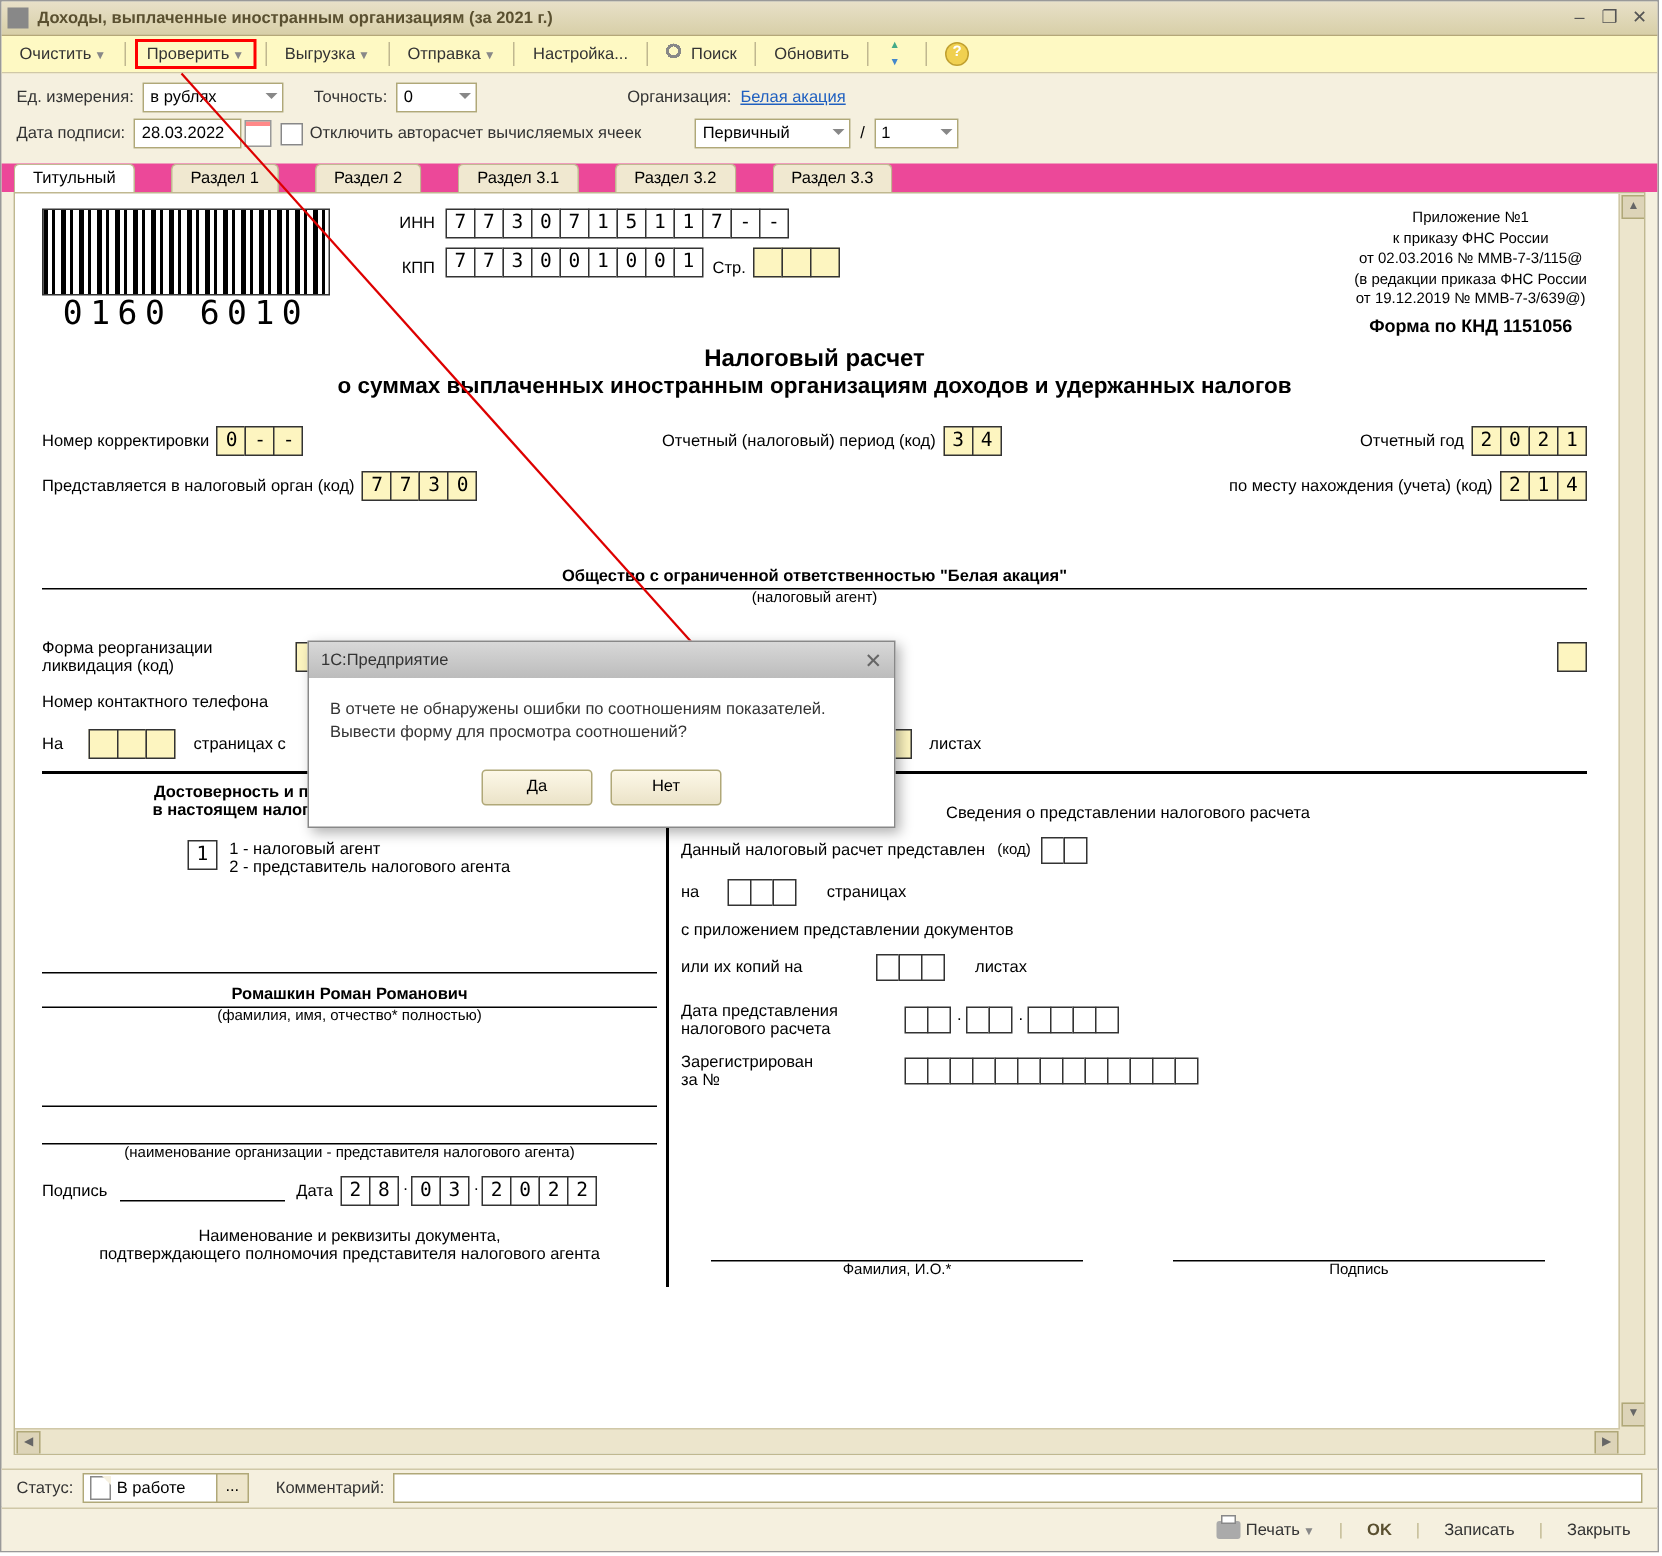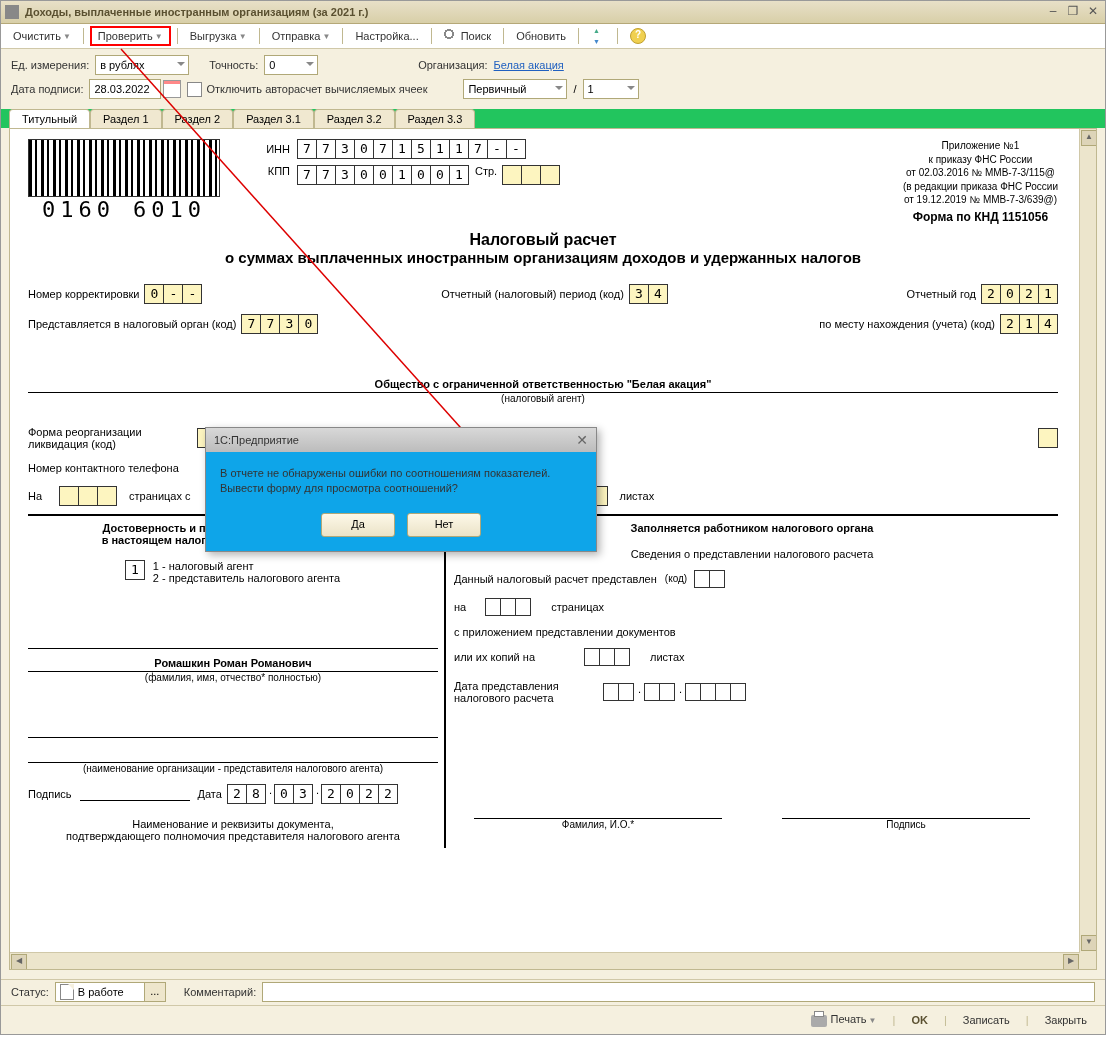--- a/index.html
+++ b/index.html
@@ -1,38 +1,38 @@
 <!DOCTYPE html>
 <html><head>
 <meta charset="utf-8">
 <style>
 html,body{margin:0;padding:0;font-family:Arial,sans-serif;font-size:11px;background:#fff}
 .window{border:1px solid #999;width:1106px;height:1035px;position:relative;background:#f5f0df;box-sizing:border-box;overflow:hidden}
 .titlebar{background:linear-gradient(#e8e0c8,#d8cfa8);height:22px;display:flex;align-items:center;padding:0 4px;border-bottom:1px solid #b5a878}
 .titlebar .ticon{width:14px;height:14px;background:#888;margin-right:6px;display:inline-block}
 .titlebar .ttitle{color:#5a5030;font-weight:bold;flex:1}
 .titlebar .wbtn{width:16px;height:16px;margin-left:4px;color:#555;text-align:center;cursor:pointer;font-size:12px;line-height:14px}
-.toolbar{height:24px;background:#ffffff;display:flex;align-items:center;padding:0 6px;border-bottom:1px solid #d0c8a8}
+.toolbar{height:24px;background:#fef9c3;display:flex;align-items:center;padding:0 6px;border-bottom:1px solid #d0c8a8}
 .tb-item{padding:2px 6px;color:#333;cursor:pointer;display:flex;align-items:center}
 .tb-item.hl{border:2px solid red}
 .tb-sep{width:1px;height:16px;background:#c0b890;margin:0 6px}
 .tb-drop{margin-left:2px;color:#888;font-size:8px}
 .tb-icon{width:14px;height:14px;display:inline-block;margin-right:3px}
 .ic-search{background:radial-gradient(circle at 5px 5px,transparent 3px,#888 3px,#888 5px,transparent 5px)}
 .ic-help{border-radius:50%;background:#f0d050;border:1px solid #c0a030;color:#fff;text-align:center;font-weight:bold;line-height:12px;font-size:10px}
 .params{padding:6px 10px;background:#f5f0df;font-size:11px}
 .params .row{display:flex;align-items:center;margin-bottom:4px}
 .plabel{color:#333;margin-right:6px}
 .sel{background:#fff;border:1px solid #b0a878;height:18px;padding:0 18px 0 4px;position:relative;display:inline-flex;align-items:center}
 .sel::after{content:"";position:absolute;right:3px;top:6px;border:4px solid transparent;border-top-color:#888}
 .txt-in{background:#fff;border:1px solid #b0a878;height:18px;padding:0 4px;display:inline-flex;align-items:center}
 .link{color:#2060c0;text-decoration:underline;cursor:pointer}
 .chk{width:13px;height:13px;border:1px solid #888;background:#fff;display:inline-block;margin-right:4px;vertical-align:middle}
 .cal-ic{width:16px;height:16px;background:#fff;border:1px solid #999;display:inline-block;margin-left:2px;vertical-align:middle;background:linear-gradient(#f88 20%,#fff 20%)}
-.tabs{display:flex;padding:0 8px;background:#22c55e;gap:0}
+.tabs{display:flex;padding:0 8px;background:#ec4899;gap:24px}
 .tab{padding:3px 12px;background:#f0e8d0;border:1px solid #c0b890;border-bottom:none;border-radius:4px 4px 0 0;cursor:pointer}
 .tab.active{background:#fff}
 .form-area{background:#fff;border:1px solid #c0b890;margin:0 8px;height:840px;position:relative;overflow:hidden}
 .form-inner{padding:10px 18px;width:1030px}
 .scroll-v{position:absolute;right:0;top:0;width:16px;height:100%;background:#ece5cc;border-left:1px solid #d0c8a8}
 .scroll-h{position:absolute;left:0;bottom:0;height:16px;width:calc(100% - 16px);background:#ece5cc;border-top:1px solid #d0c8a8}
 .sb-arrow{width:14px;height:14px;background:#ddd4b8;border:1px solid #b0a878;margin:1px;font-size:8px;text-align:center;line-height:12px;color:#666}
 .barcode{display:inline-block}
 .barcode .bars{width:190px;height:56px;background:repeating-linear-gradient(90deg,#000 0 3px,#fff 3px 6px,#000 6px 8px,#fff 8px 12px);border:1px solid #333}
 .barcode .bcnum{font-family:monospace;font-size:22px;letter-spacing:5px;text-align:center}
@@ -42,21 +42,21 @@
 .cell.sm{width:14px;height:16px;font-size:11px;line-height:16px}
 .h1{font-size:16px;font-weight:bold;text-align:center}
 .h2{font-size:15px;font-weight:bold;text-align:center}
 .small{font-size:10px}
 .center{text-align:center}
 .line{border-bottom:1px solid #000;height:14px}
 .sec-split{display:flex;border-top:2px solid #000;margin-top:8px}
 .sec-left{width:410px;padding:6px 6px 6px 0}
 .sec-right{flex:1;border-left:2px solid #000;padding:6px 8px}
 .blk{width:24px;height:22px;background:#000;display:inline-block;vertical-align:middle}
-.dialog{position:absolute;left:204px;top:426px;width:390px;background:#0ea5e9;border:1px solid #888;box-shadow:3px 3px 8px rgba(0,0,0,0.3);z-index:10}
+.dialog{position:absolute;left:204px;top:426px;width:390px;background:#ffffff;border:1px solid #888;box-shadow:3px 3px 8px rgba(0,0,0,0.3);z-index:10}
 .dlg-title{background:linear-gradient(#d8d8d8,#bcbcbc);padding:4px 8px;font-size:11px;color:#333;display:flex;align-items:center}
 .dlg-title .dclose{margin-left:auto;cursor:pointer;color:#666;font-size:14px}
 .dlg-body{padding:14px 14px 8px;font-size:11px;color:#333;line-height:1.4}
 .dlg-btns{display:flex;justify-content:center;gap:12px;padding:8px 0 14px}
 .dlg-btn{width:72px;height:22px;background:linear-gradient(#fdf8e8,#ebe3c8);border:1px solid #b0a878;border-radius:3px;cursor:pointer;text-align:center;line-height:20px}
 .status{position:absolute;left:0;bottom:30px;right:0;height:24px;background:#f5f0df;display:flex;align-items:center;padding:0 10px;border-top:1px solid #d0c8a8}
 .st-field{background:#fff;border:1px solid #b0a878;height:18px;padding:0 4px;display:inline-flex;align-items:center}
 .st-btn{width:20px;height:18px;background:#eee6cc;border:1px solid #b0a878;text-align:center;line-height:16px;margin-left:-1px;cursor:pointer}
 .footer{position:absolute;left:0;bottom:0;right:0;height:28px;background:#f5f0df;display:flex;align-items:center;justify-content:flex-end;padding:0 10px;border-top:1px solid #d0c8a8;gap:8px}
 .fbtn{padding:3px 8px;color:#333;cursor:pointer}
@@ -189,21 +189,21 @@
                 <span class="cell">7</span>
                 <span class="cell">1</span>
                 <span class="cell">5</span>
                 <span class="cell">1</span>
                 <span class="cell">1</span>
                 <span class="cell">7</span>
                 <span class="cell">-</span>
                 <span class="cell">-</span>
               </span>
           </div>
-          <div style="display:flex;align-items:flex-start">
+          <div style="display:flex;align-items:flex-end">
             <span style="width:40px;text-align:right;margin-right:8px">КПП</span>
             <span class="cells" id="kpp-cells">
                 <span class="cell">7</span>
                 <span class="cell">7</span>
                 <span class="cell">3</span>
                 <span class="cell">0</span>
                 <span class="cell">0</span>
                 <span class="cell">1</span>
                 <span class="cell">0</span>
                 <span class="cell">0</span>
@@ -362,21 +362,20 @@
                 <span class="cell">0</span>
                 <span class="cell">2</span>
                 <span class="cell">2</span>
               </span>
           </div>
           <div class="center" style="margin-top:14px;white-space:pre-line">Наименование и реквизиты документа,
 подтверждающего полномочия представителя налогового агента</div>
         </div>
 
         <div class="sec-right">
-          <div class="center" style="font-weight:bold">Заполняется работником налогового органа</div>
           <div class="center" style="margin-top:14px">Сведения о представлении налогового расчета</div>
           <div style="display:flex;align-items:center;margin-top:10px">
             <span>Данный налоговый расчет представлен</span>
             <span style="margin:0 8px" class="small">(код)</span>
             <span class="cells">
                 <span class="cell sm"></span>
                 <span class="cell sm"></span>
               </span>
           </div>
           <div style="display:flex;align-items:center;margin-top:10px">
@@ -405,20 +404,39 @@
           <div style="display:flex;align-items:center;margin-top:14px">
             <span style="white-space:pre-line;width:150px">Дата представления
 налогового расчета</span>
             <span class="cells">
                 <span class="cell sm"></span>
                 <span class="cell sm"></span>
                 <span style="padding:0 4px">.</span>
                 <span class="cell sm"></span>
                 <span class="cell sm"></span>
                 <span style="padding:0 4px">.</span>
+                <span class="cell sm"></span>
+                <span class="cell sm"></span>
+                <span class="cell sm"></span>
+                <span class="cell sm"></span>
+              </span>
+          </div>
+          <div style="display:flex;align-items:center;margin-top:10px">
+            <span style="white-space:pre-line;width:150px">Зарегистрирован
+за №</span>
+            <span class="cells" id="regcells">
+                <span class="cell sm"></span>
+                <span class="cell sm"></span>
+                <span class="cell sm"></span>
+                <span class="cell sm"></span>
+                <span class="cell sm"></span>
+                <span class="cell sm"></span>
+                <span class="cell sm"></span>
+                <span class="cell sm"></span>
+                <span class="cell sm"></span>
                 <span class="cell sm"></span>
                 <span class="cell sm"></span>
                 <span class="cell sm"></span>
                 <span class="cell sm"></span>
               </span>
           </div>
           <div style="display:flex;margin-top:100px;gap:60px;padding:0 20px">
             <div style="flex:1">
                 <div class="line"></div>
                 <div class="center small">Фамилия, И.О.*</div>

